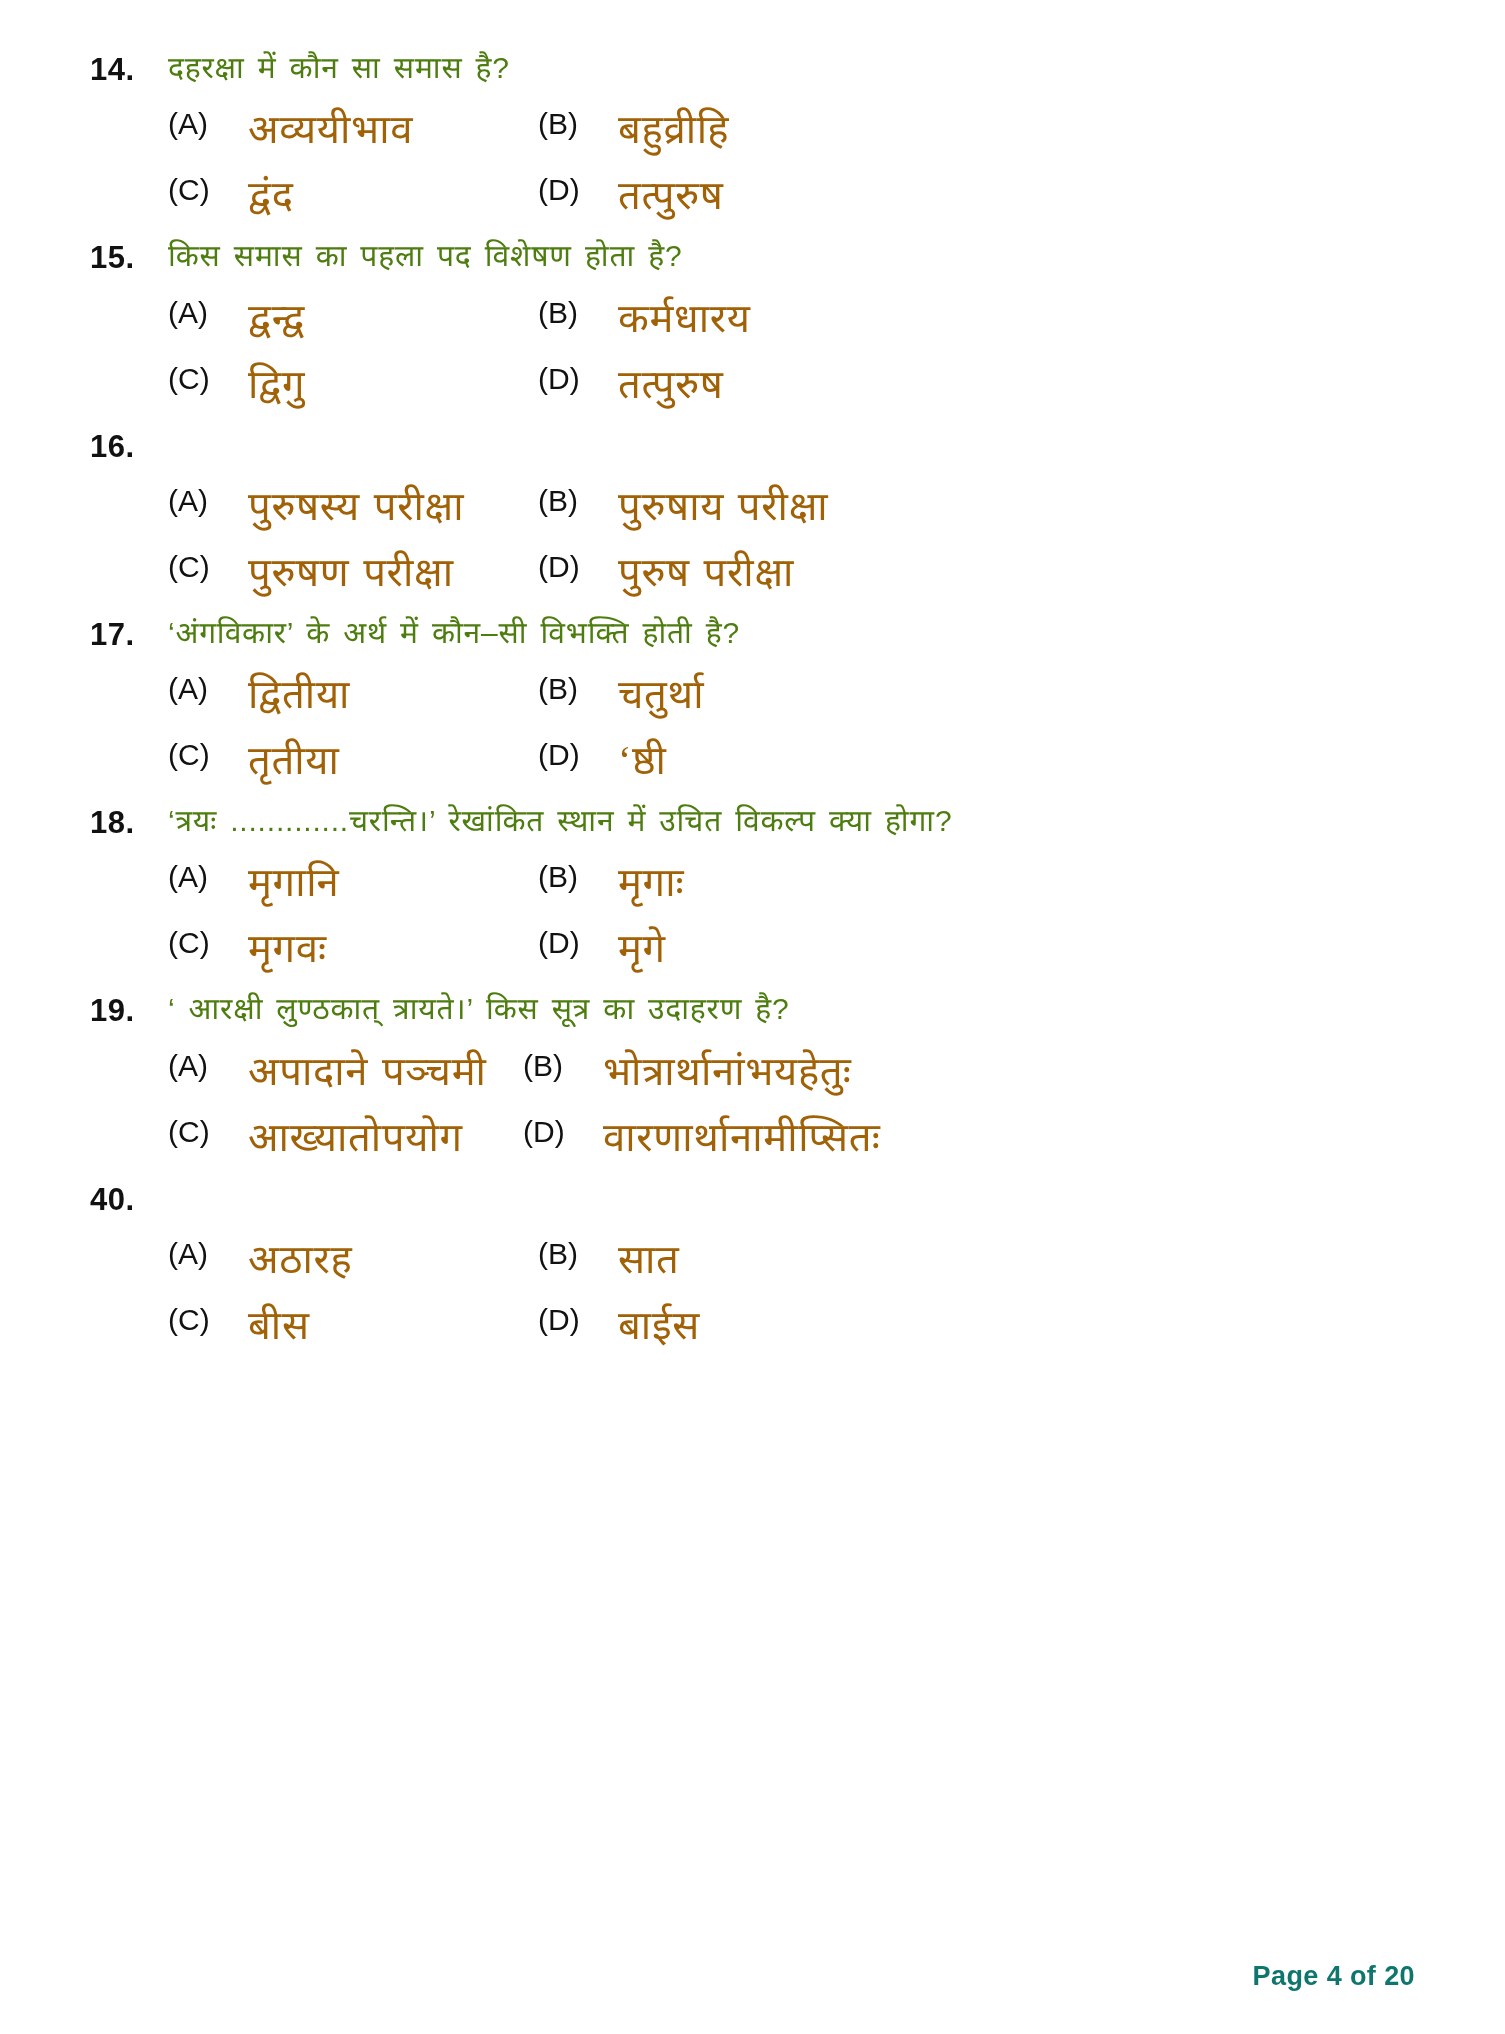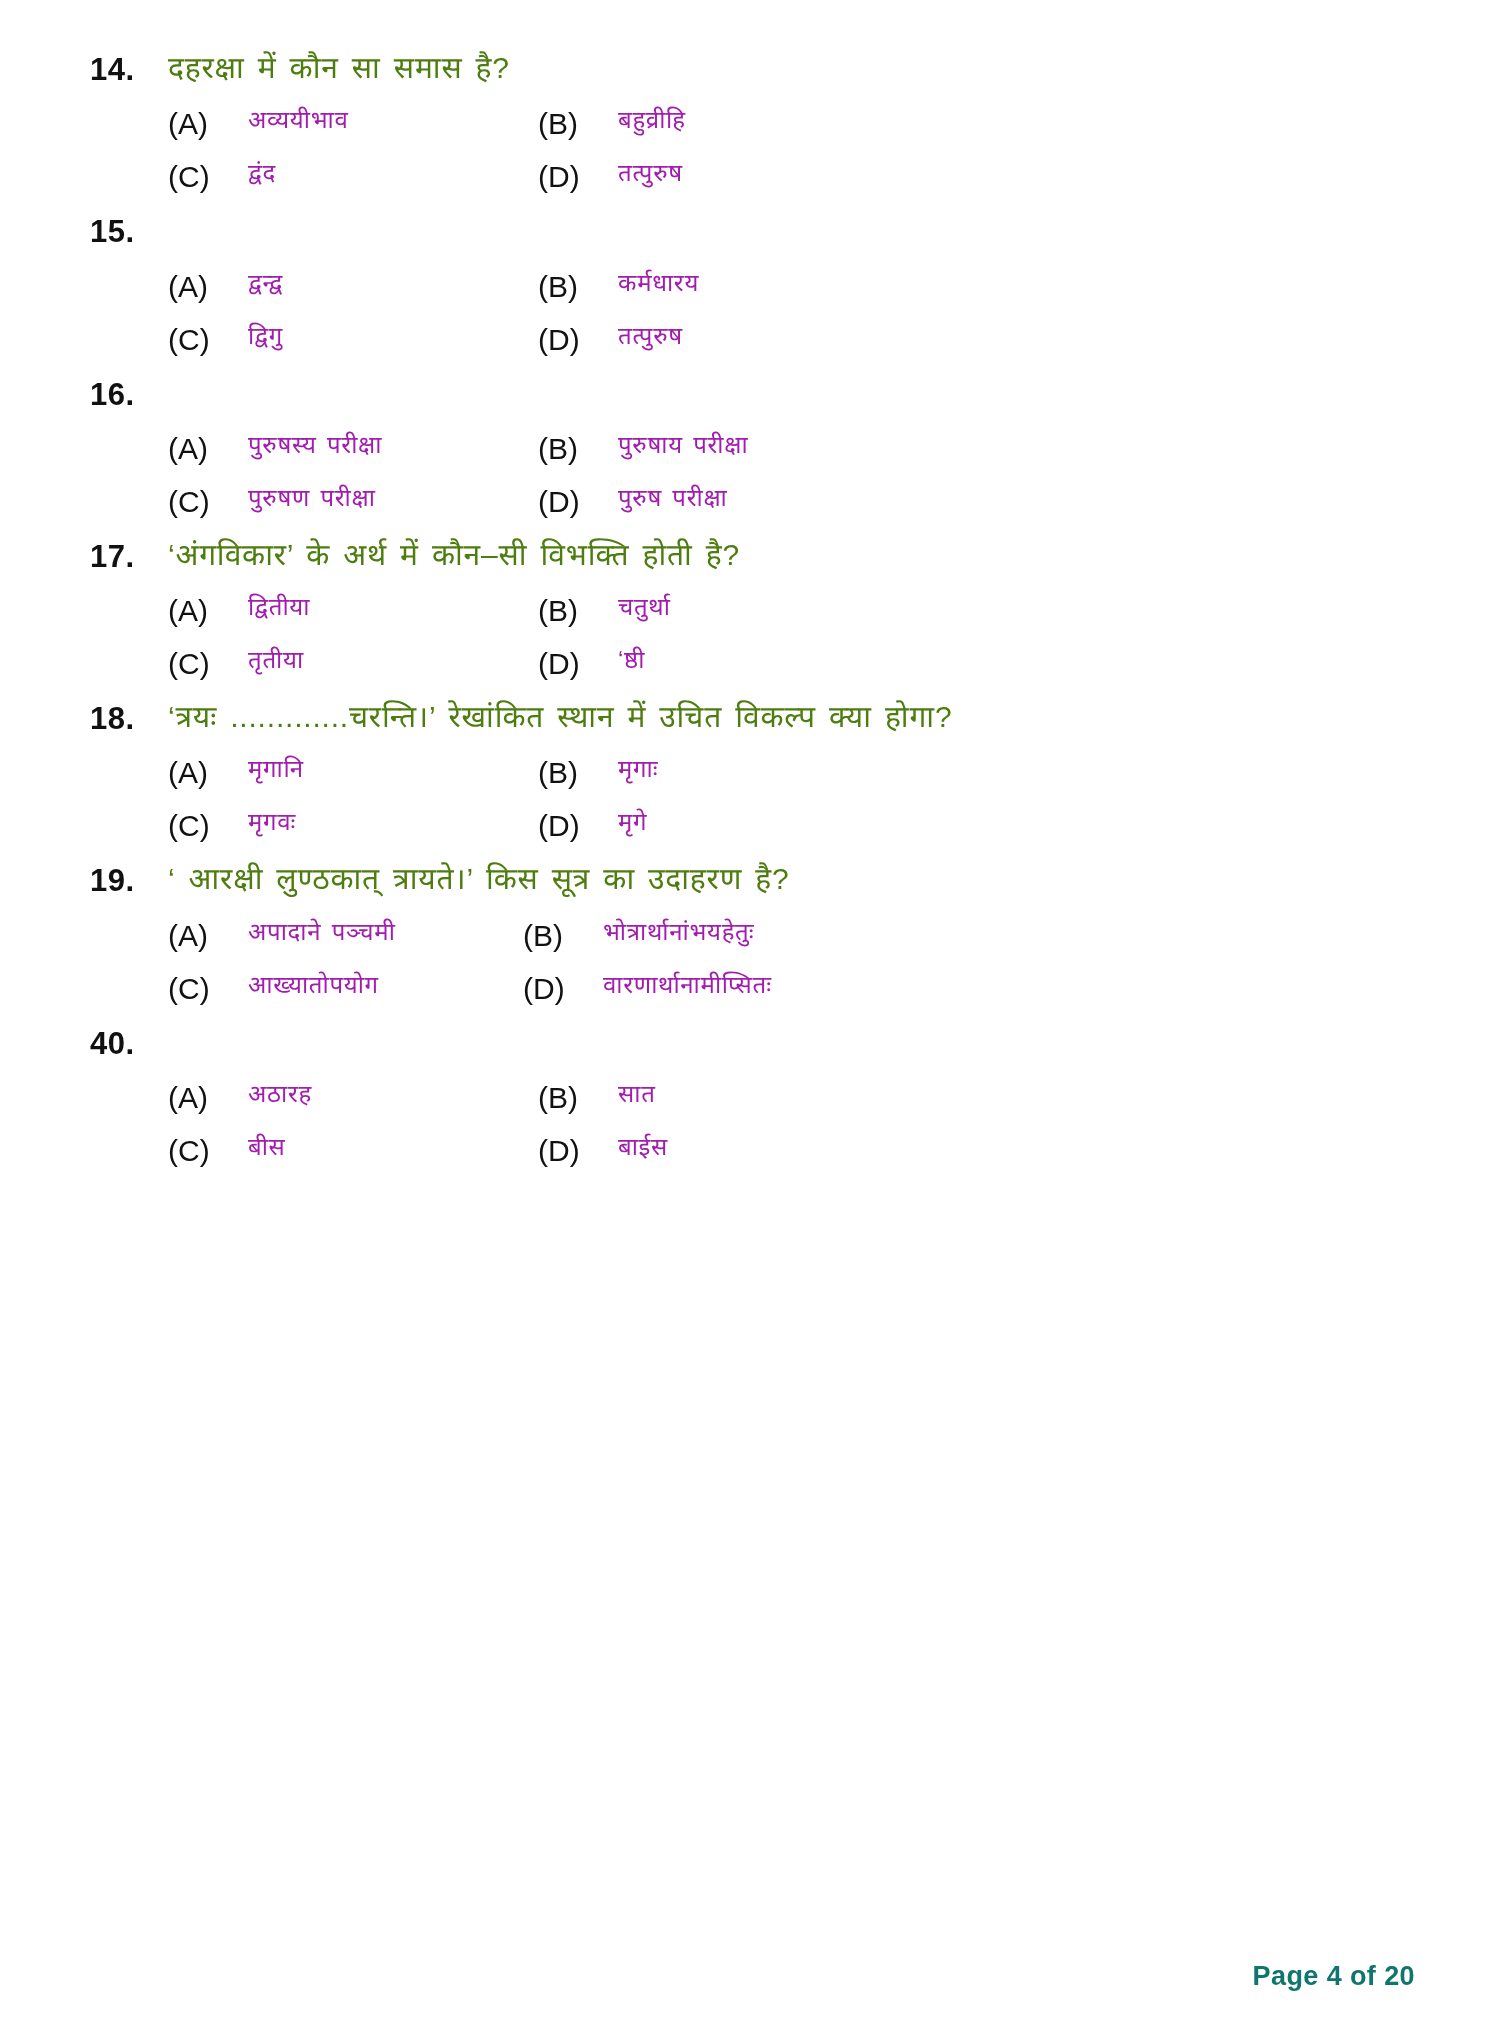--- a/index.html
+++ b/index.html
@@ -76,23 +76,23 @@
   .opt-b { flex: 1 1 auto; }
   .opt-tag {
     width: 80px;
     flex: 0 0 80px;
     font-family: "Liberation Sans", "DejaVu Sans", sans-serif;
     font-size: 30px;
     color: #111;
     line-height: 1.30;
   }
   .opt-txt {
-    font-family: Liberation Sans, sans-serif;
-    font-size: 24px;
-    color: #a21caf;
+    font-family: Liberation Serif, serif;
+    font-size: 40px;
+    color: #a16207;
     line-height: 1.30;
     letter-spacing: 0.7px;
     word-spacing: 3px;
   }
 
   
   .wide .opt-a { width: 355px; flex: 0 0 355px; }
 
   .footer {
     position: absolute;
@@ -139,20 +139,21 @@
             <div class="opt-tag">(D)</div>
             <div class="opt-txt">तत्पुरुष</div>
           </div>
         </div>
       </div>
     </div>
 
     <div class="q-block">
       <div class="q-line">
         <div class="q-num">15.</div>
+        <div class="q-text">किस समास का पहला पद विशेषण होता है?</div>
       </div>
       <div class="opts">
         <div class="opt-row">
           <div class="opt opt-a">
             <div class="opt-tag">(A)</div>
             <div class="opt-txt">द्वन्द्व</div>
           </div>
           <div class="opt opt-b">
             <div class="opt-tag">(B)</div>
             <div class="opt-txt">कर्मधारय</div>

